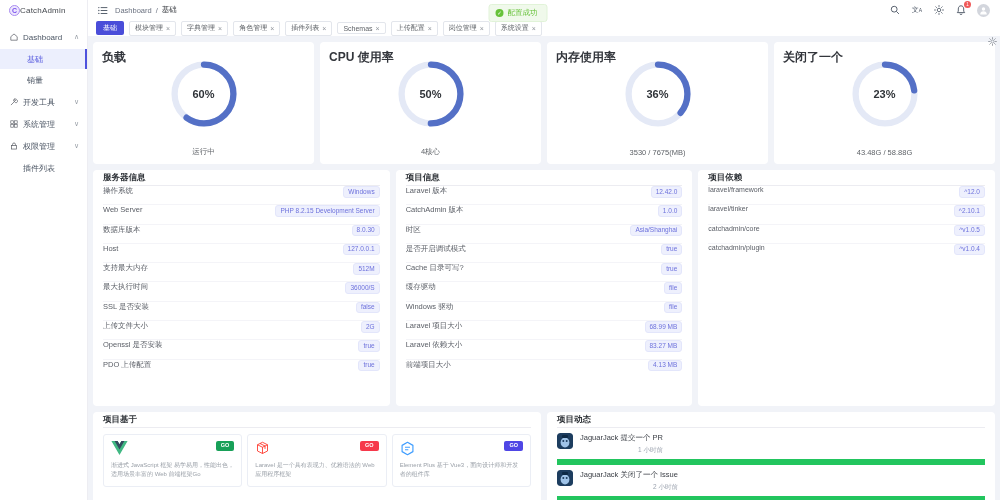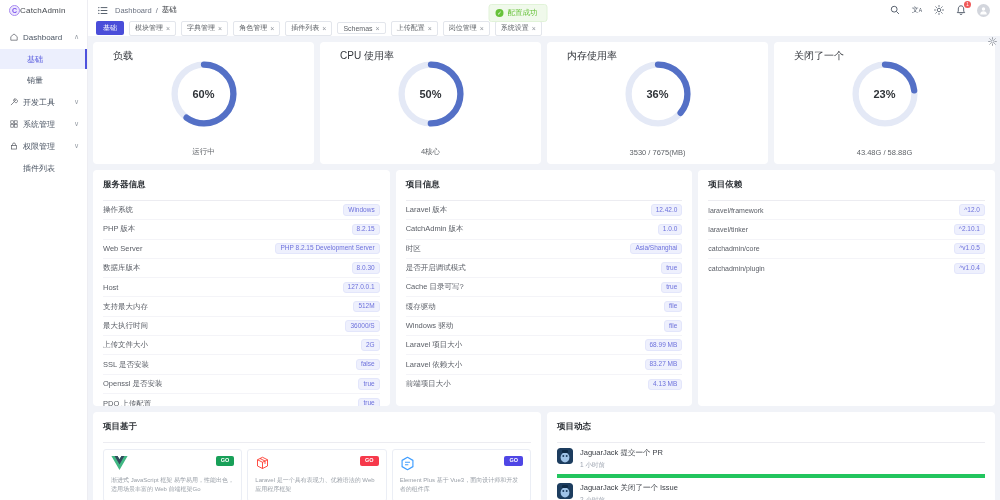--- a/index.html
+++ b/index.html
@@ -36,49 +36,49 @@
   .tab.active { background:#4a4dd9; color:#fff; }
   .tab.plain { background:#fff; border:1px solid #e3e6ec; color:#5f6368; padding:1.5px 5px; }
   .tab-x { font-size:7px; color:#8f949b; line-height:1; cursor:pointer; }
 
   
   .content { flex:1; padding:6px 5px 0 5px; display:flex; flex-direction:column; gap:6px; overflow:hidden; position:relative; }
   .gear-float { position:absolute; top:-4px; right:3px; color:#8a8f98; z-index:5; cursor:pointer; }
 
   .stats-row { display:grid; grid-template-columns:repeat(4,1fr); gap:6px; height:122px; flex-shrink:0; }
   .scard { background:#fff; border-radius:4px; position:relative; }
-  .scard-title { position:absolute; top:7px; left:20px; font-size:10px; font-weight:normal; color:#33363c; }
+  .scard-title { position:absolute; top:7px; left:9px; font-size:12px; font-weight:bold; color:#33363c; }
   .donut-wrap { position:absolute; top:17px; left:50%; transform:translateX(-50%); width:70px; height:70px; }
   .donut { width:70px; height:70px; }
   .donut .track { fill:none; stroke:#e4e9f6; stroke-width:9; }
   .donut .arc { fill:none; stroke:#5470c6; stroke-width:9; stroke-linecap:round; transform:rotate(-90deg); transform-origin:50% 50%; }
   .pct { position:absolute; top:0; left:0; width:70px; height:70px; display:flex; align-items:center; justify-content:center; font-size:11px; font-weight:bold; color:#2f3338; }
   .scaption { position:absolute; bottom:7px; left:0; right:0; text-align:center; font-size:7.5px; color:#5f6368; }
 
   .info-row3 { display:grid; grid-template-columns:repeat(3,1fr); gap:6px; height:236px; flex-shrink:0; }
   .icard { background:#fff; border-radius:4px; padding:0 10px; overflow:hidden; }
-  .icard-title { height:31px; display:flex; align-items:center; font-size:8.5px; font-weight:bold; color:#2f3338; border-bottom:1px solid #ececf1; }
-  .irow { height:19.3px; display:flex; align-items:center; justify-content:space-between; border-bottom:1px solid #f4f4f8; }
+  .icard-title { height:16px; display:flex; align-items:center; font-size:8.5px; font-weight:bold; color:#2f3338; border-bottom:1px solid #ececf1; }
+  .irow { height:19.3px; display:flex; align-items:flex-start; justify-content:space-between; border-bottom:1px solid #f4f4f8; }
   .irow:last-child { border-bottom:none; }
   .ilabel { font-size:7.5px; color:#5a5e66; }
   .ilabel.mono { font-size:7px; }
   .ibadge { font-size:6.5px; color:#6d71dc; background:#eef0fd; border:1px solid #e3e6fb; border-radius:3px; padding:1.5px 4px; line-height:1; white-space:nowrap; }
 
   .bottom-row { display:grid; grid-template-columns:1fr 1fr; gap:6px; height:150px; flex-shrink:0; }
   .bcard { background:#fff; border-radius:4px; padding:0 10px; }
   .mini-grid { display:grid; grid-template-columns:repeat(3,1fr); gap:5px; margin-top:6px; }
   .mini { border:1px solid #ebeef5; border-radius:3px; padding:6px 7px; height:53px; overflow:hidden; }
   .mini-head { display:flex; align-items:flex-start; justify-content:space-between; height:16px; }
   .go-btn { font-size:5.5px; font-weight:bold; color:#fff; border-radius:2px; padding:2px 5px; line-height:1; cursor:pointer; }
   .go-vue { background:#18a058; }
   .go-laravel { background:#f6394b; }
   .go-element { background:#4f46e5; }
   .mini-desc { margin-top:4px; font-size:6px; color:#9aa0a8; line-height:1.55; }
 
-  .act-item { display:flex; align-items:flex-start; gap:7px; padding:5px 0 4px 0; border-bottom:4px solid #22c55e; }
+  .act-item { display:flex; align-items:flex-start; gap:7px; padding:5px 0 4px 0; border-bottom:6px solid #22c55e;text-align:right; }
   .act-avatar { width:16px; height:16px; border-radius:3px; flex-shrink:0; }
   .act-title { font-size:7.5px; color:#3a3e45; }
   .act-time { font-size:6.5px; color:#9ca3af; margin-top:3px; }
 
   
   .toast { position:absolute; top:4px; left:518px; transform:translateX(-50%); background:#f0f9eb; border:1px solid #e1f3d8; color:#67c23a; font-size:7.5px; border-radius:3px; padding:3px 9px 3px 6px; display:flex; align-items:center; gap:4px; z-index:20; }
   .toast-check { width:8px; height:8px; border-radius:50%; background:#67c23a; color:#fff; font-size:5.5px; display:flex; align-items:center; justify-content:center; }
 </style>
 </head>
 <body>
@@ -299,50 +299,46 @@
       </div>
 
       <div class="info-row3">
         <div class="icard">
           <div class="icard-title">服务器信息</div>
           <div class="irow">
               <span class="ilabel">操作系统</span>
               <span class="ibadge">Windows</span>
             </div>
           <div class="irow">
-              <span class="ilabel">PHP 版本</span>
-              <span class="ibadge">8.2.15</span>
-            </div>
-          <div class="irow">
               <span class="ilabel">Web Server</span>
               <span class="ibadge">PHP 8.2.15 Development Server</span>
             </div>
           <div class="irow">
               <span class="ilabel">数据库版本</span>
               <span class="ibadge">8.0.30</span>
             </div>
           <div class="irow">
               <span class="ilabel">Host</span>
               <span class="ibadge">127.0.0.1</span>
             </div>
           <div class="irow">
               <span class="ilabel">支持最大内存</span>
               <span class="ibadge">512M</span>
             </div>
           <div class="irow">
               <span class="ilabel">最大执行时间</span>
               <span class="ibadge">36000/S</span>
             </div>
           <div class="irow">
+              <span class="ilabel">SSL 是否安装</span>
+              <span class="ibadge">false</span>
+            </div>
+          <div class="irow">
               <span class="ilabel">上传文件大小</span>
               <span class="ibadge">2G</span>
-            </div>
-          <div class="irow">
-              <span class="ilabel">SSL 是否安装</span>
-              <span class="ibadge">false</span>
             </div>
           <div class="irow">
               <span class="ilabel">Openssl 是否安装</span>
               <span class="ibadge">true</span>
             </div>
           <div class="irow">
               <span class="ilabel">PDO 上传配置</span>
               <span class="ibadge">true</span>
             </div>
         </div>

